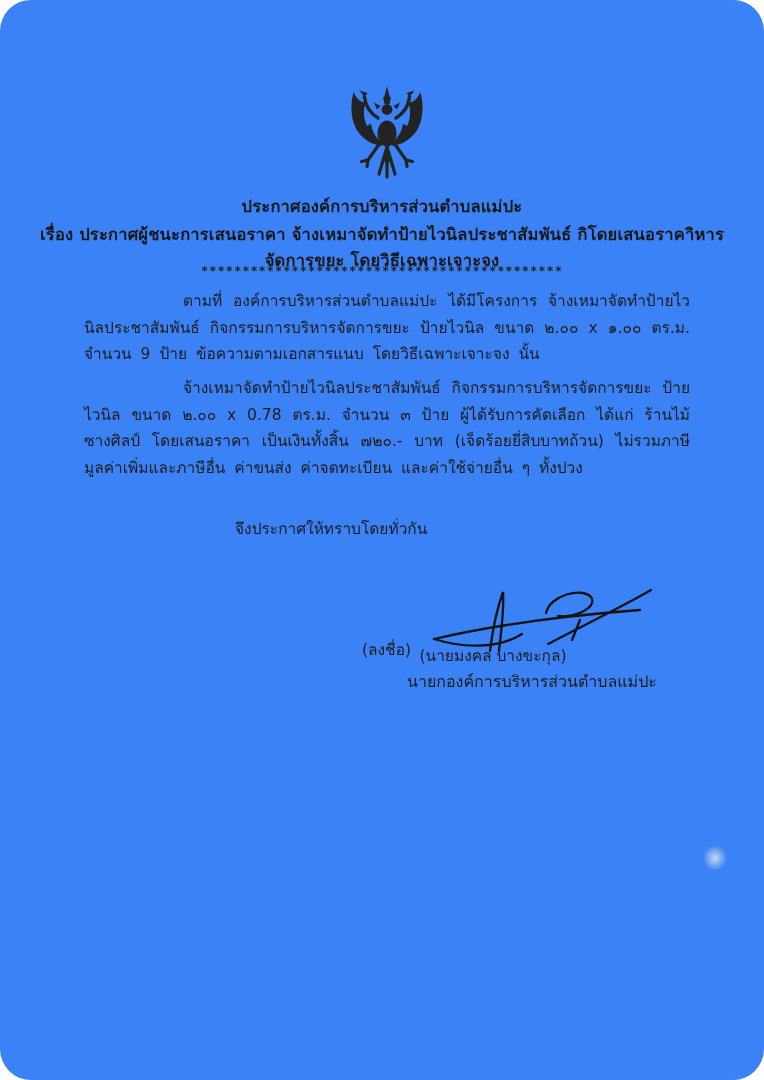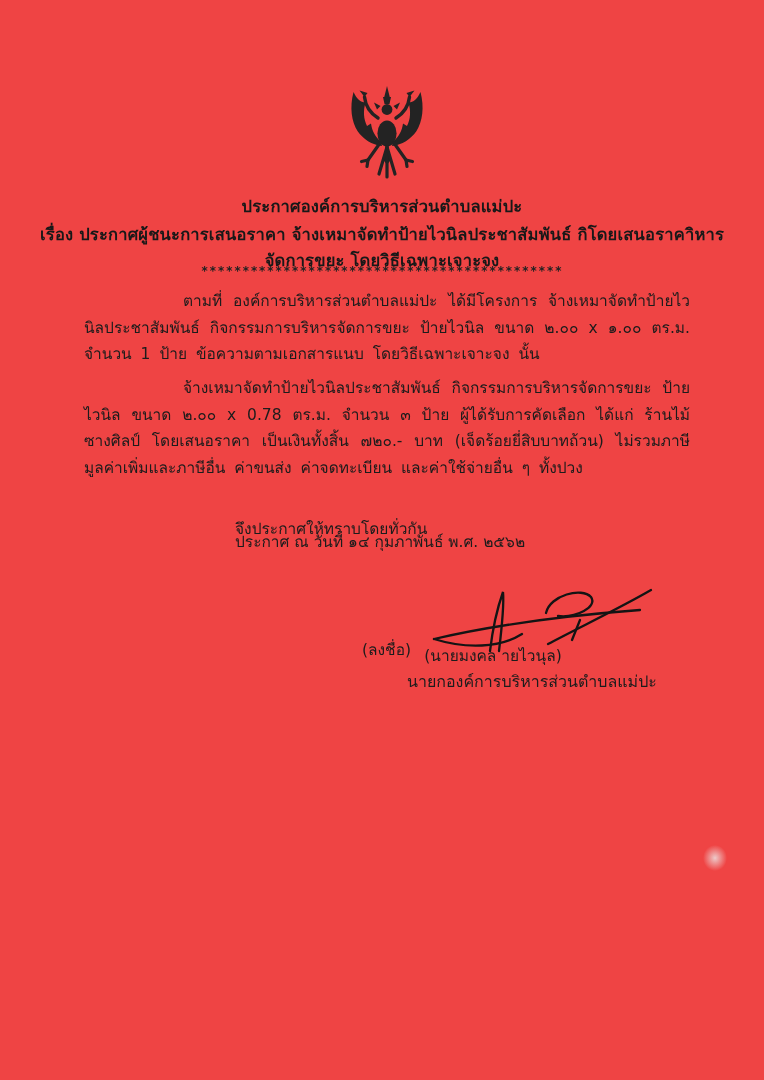--- a/index.html
+++ b/index.html
@@ -5,22 +5,23 @@
   * { margin: 0; padding: 0; box-sizing: border-box; }
   html, body { background: #ffffff; }
   body {
     font-family: "DejaVu Sans", "Liberation Sans", sans-serif;
     color: #1f1f1f;
   }
   .page {
     position: relative;
     width: 764px;
     height: 1080px;
-    background: #ef4444;
+    background: #3b82f6;
     overflow: hidden;
+    border-radius: 31px;
   }
   .emblem {
     position: absolute;
     left: 340px;
     top: 84px;
     width: 94px;
     height: 96px;
   }
   .emblem svg { width: 100%; height: 100%; }
   .center-line {
@@ -143,39 +144,38 @@
         <path d="M47,62 L55,89"></path>
       </g>
     </svg>
   </div>
 
   <div class="center-line title-line">ประกาศองค์การบริหารส่วนตำบลแม่ปะ</div>
   <div class="center-line subject-l1">เรื่อง ประกาศผู้ชนะการเสนอราคา จ้างเหมาจัดทำป้ายไวนิลประชาสัมพันธ์ กิโดยเสนอราคาิหาร</div>
   <div class="center-line subject-l2">จัดการขยะ โดยวิธีเฉพาะเจาะจง</div>
   <div class="divider-line">********************************************</div>
 
-  <p class="para para-1">ตามที่ องค์การบริหารส่วนตำบลแม่ปะ ได้มีโครงการ จ้างเหมาจัดทำป้ายไวนิลประชาสัมพันธ์ กิจกรรมการบริหารจัดการขยะ ป้ายไวนิล ขนาด ๒.๐๐ x ๑.๐๐ ตร.ม. จำนวน 1 ป้าย ข้อความตามเอกสารแนบ โดยวิธีเฉพาะเจาะจง นั้น</p>
+  <p class="para para-1">ตามที่ องค์การบริหารส่วนตำบลแม่ปะ ได้มีโครงการ จ้างเหมาจัดทำป้ายไวนิลประชาสัมพันธ์ กิจกรรมการบริหารจัดการขยะ ป้ายไวนิล ขนาด ๒.๐๐ x ๑.๐๐ ตร.ม. จำนวน 9 ป้าย ข้อความตามเอกสารแนบ โดยวิธีเฉพาะเจาะจง นั้น</p>
   <p class="para para-2">จ้างเหมาจัดทำป้ายไวนิลประชาสัมพันธ์ กิจกรรมการบริหารจัดการขยะ ป้ายไวนิล ขนาด ๒.๐๐ x 0.78 ตร.ม. จำนวน ๓ ป้าย ผู้ได้รับการคัดเลือก ได้แก่ ร้านไม้ซางศิลป์ โดยเสนอราคา เป็นเงินทั้งสิ้น ๗๒๐.- บาท (เจ็ดร้อยยี่สิบบาทถ้วน) ไม่รวมภาษีมูลค่าเพิ่มและภาษีอื่น ค่าขนส่ง ค่าจดทะเบียน และค่าใช้จ่ายอื่น ๆ ทั้งปวง</p>
 
   <div class="plain-line closing-line">จึงประกาศให้ทราบโดยทั่วกัน</div>
-  <div class="plain-line date-line">ประกาศ ณ วันที่ ๑๔ กุมภาพันธ์ พ.ศ. ๒๕๖๒</div>
 
   <div class="plain-line sign-label">(ลงชื่อ)</div>
 
   <div class="signature-wrap">
     <svg viewBox="0 0 224 72" xmlns="http://www.w3.org/2000/svg" aria-hidden="true">
       <g fill="none" stroke="#141414" stroke-width="2.3" stroke-linecap="round">
         <path d="M4,57 C36,67 70,66 92,52"></path>
         <path d="M4,57 C60,44 130,34 210,28"></path>
         <path d="M118,62 C150,45 190,26 221,8"></path>
         <path d="M60,69 C63,44 68,24 73,10 C74,20 72,44 69,69"></path>
         <path d="M116,31 C120,13 152,5 161,15 C168,25 146,36 128,34"></path>
         <path d="M150,38 L142,58"></path>
       </g>
     </svg>
   </div>
 
-  <div class="signer-name">(นายมงคล ายไวนุล)</div>
+  <div class="signer-name">(นายมงคล บางขะกุล)</div>
   <div class="signer-title">นายกองค์การบริหารส่วนตำบลแม่ปะ</div>
 
   <div class="scan-artifact"></div>
 
 </div>
 
 </body></html>

